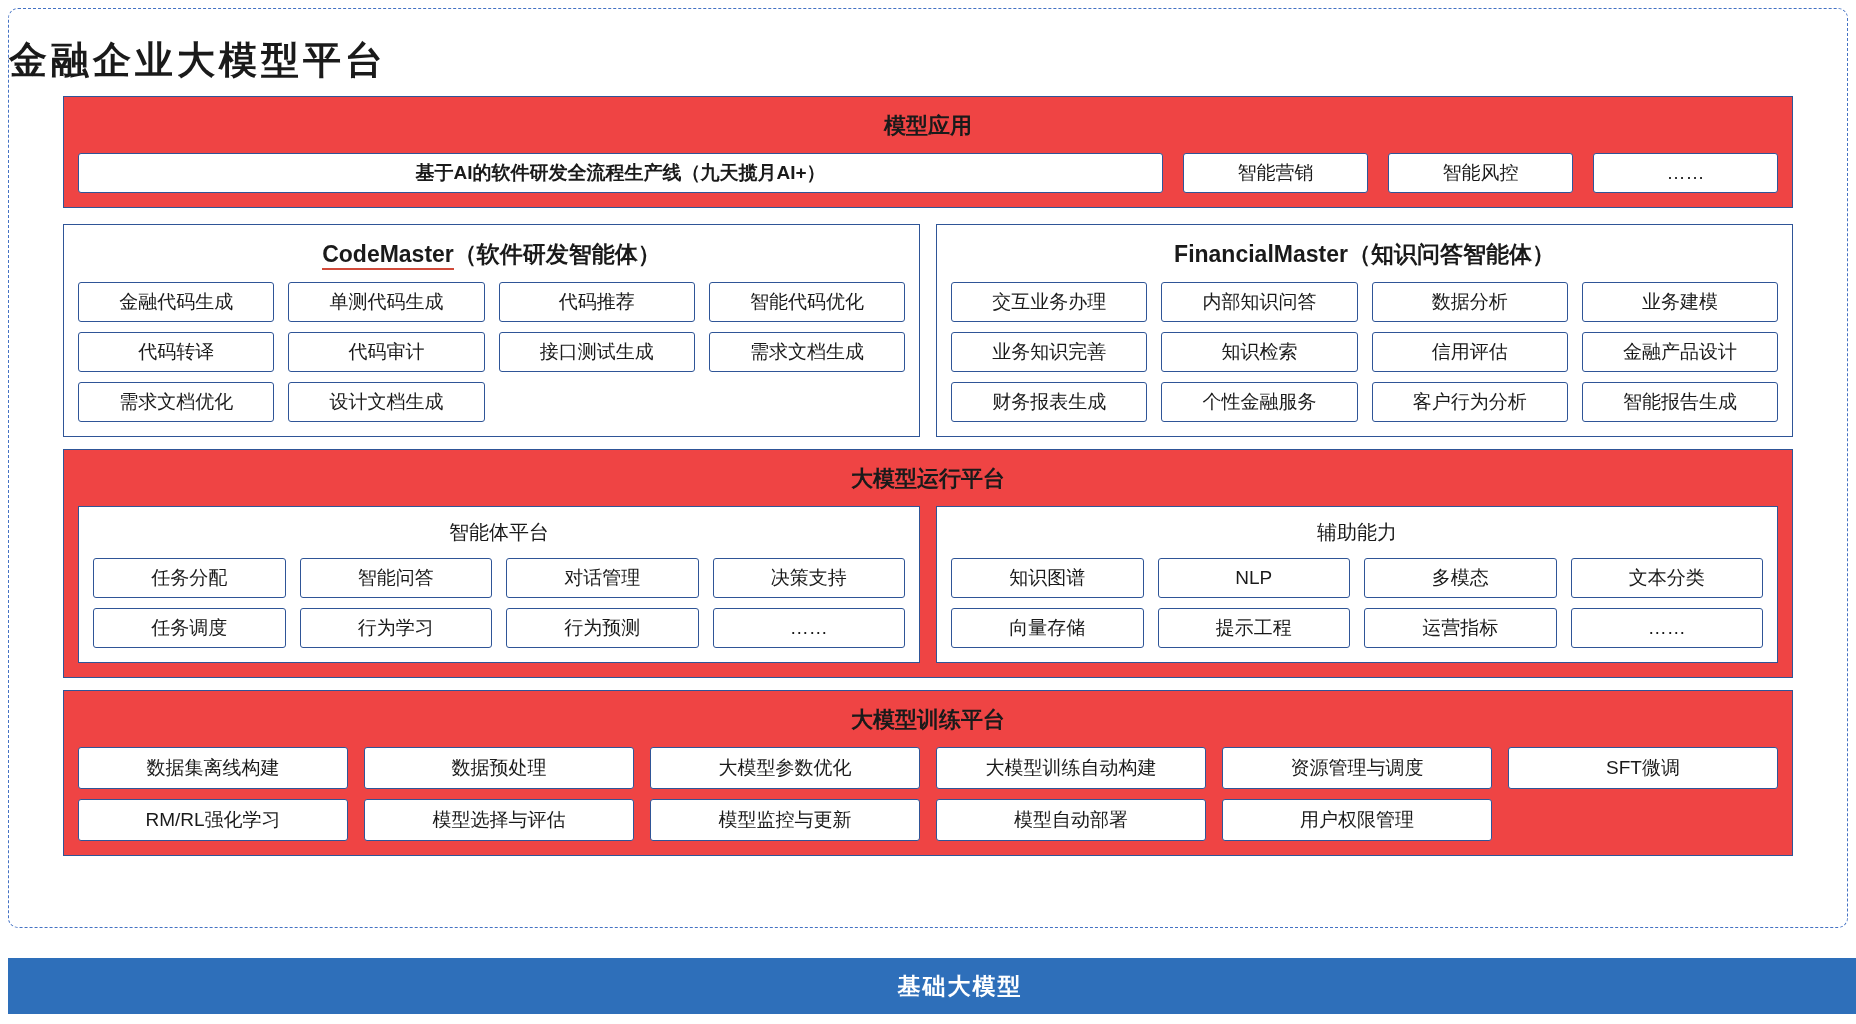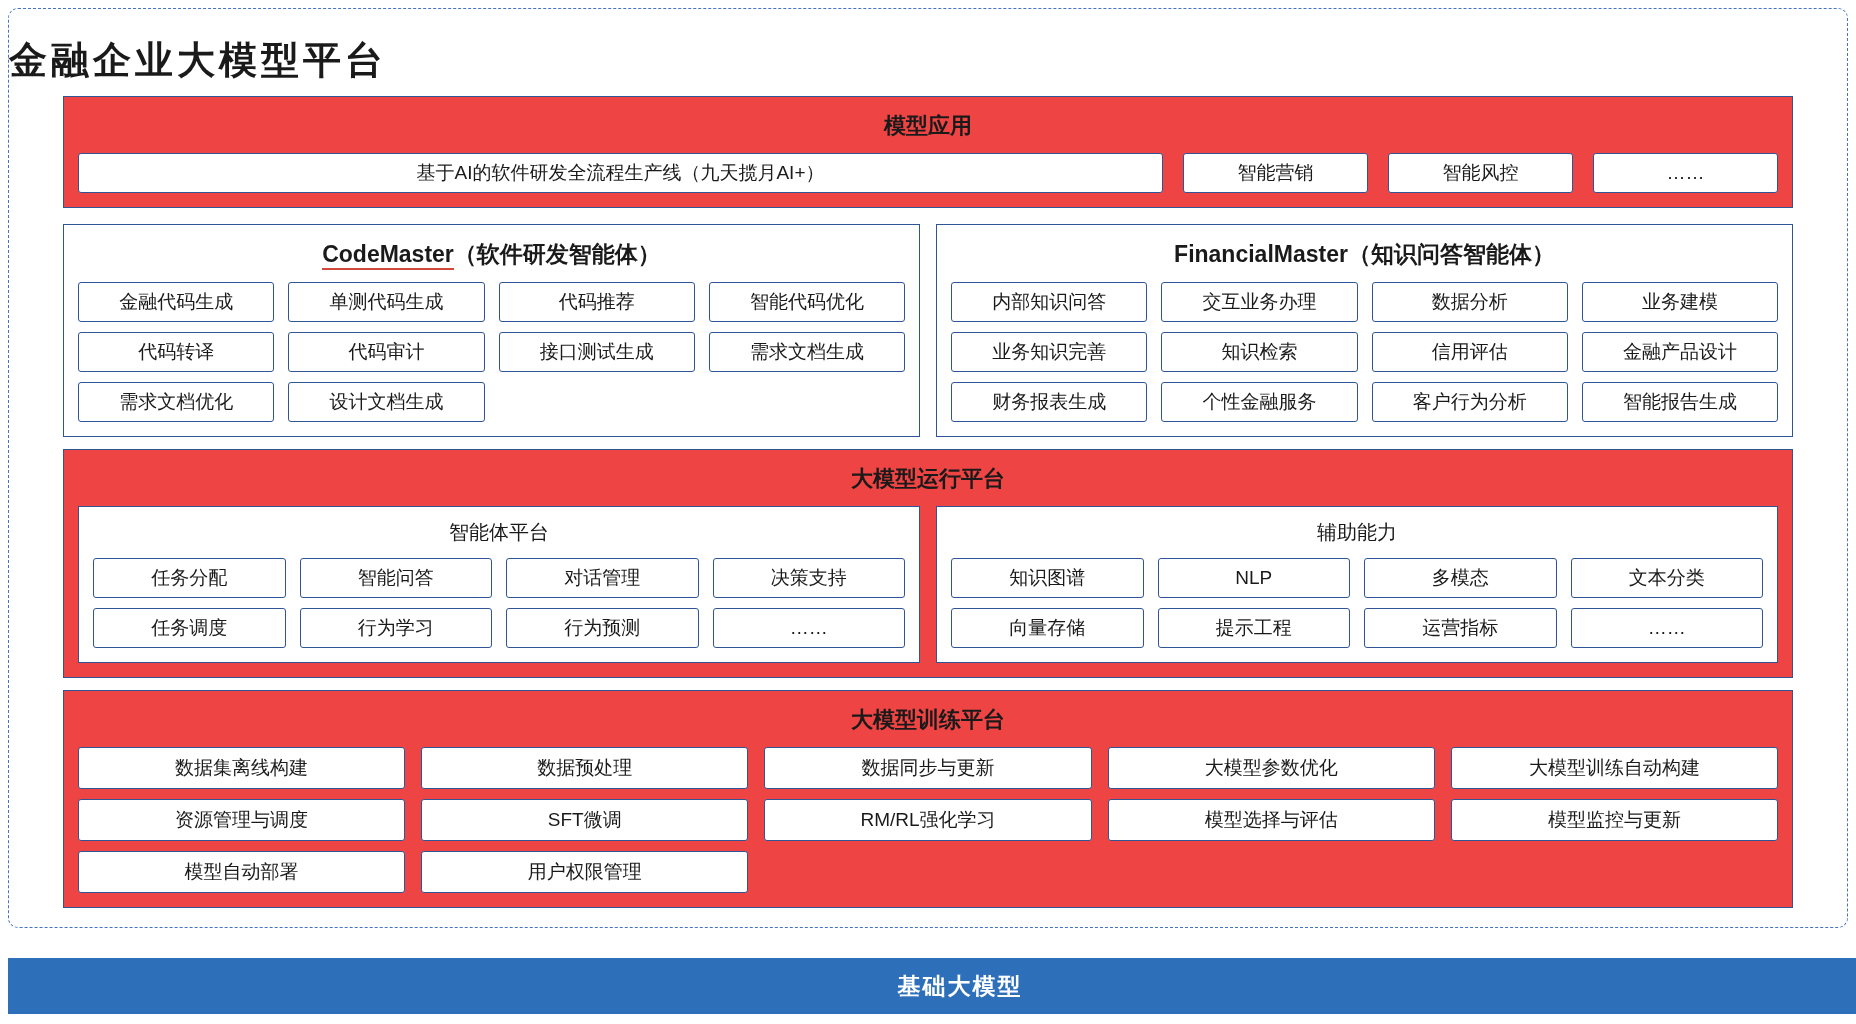--- a/index.html
+++ b/index.html
@@ -62,21 +62,21 @@
     height: 40px;
     line-height: 38px;
     text-align: center;
     font-size: 19px;
     color: #1a1a1a;
     padding: 0 6px;
     white-space: nowrap;
     overflow: hidden;
   }
   .chip.strong {
-    font-weight: normal;
+    font-weight: bold;
   }
   
   .app-row {
     display: flex;
     gap: 20px;
     align-items: stretch;
   }
   .app-row .wide { flex: 0 0 1085px; }
   .app-row .small { flex: 1 1 0; }
 
@@ -117,21 +117,21 @@
   .sub-box {
     box-sizing: border-box;
     flex: 1 1 0;
     border: 1px solid #2f5597;
     background: #ffffff;
     padding: 8px 14px 14px 14px;
   }
   
   .grid6 {
     display: grid;
-    grid-template-columns: repeat(5, 1fr);
+    grid-template-columns: repeat(6, 1fr);
     gap: 10px 16px;
   }
   .chip.tall { height: 42px; line-height: 40px; }
   
   .footer-bar {
     position: absolute;
     left: 8px;
     top: 958px;
     width: 1840px;
     height: 56px;
@@ -183,22 +183,22 @@
           <div class="chip">需求文档优化</div>
           <div class="chip">设计文档生成</div>
         </div>
       </div>
 
       <div class="agent-box">
         <div class="agent-title">
           <span>FinancialMaster</span><span>（知识问答智能体）</span>
         </div>
         <div class="grid4">
+          <div class="chip">交互业务办理</div>
           <div class="chip">内部知识问答</div>
-          <div class="chip">交互业务办理</div>
           <div class="chip">数据分析</div>
           <div class="chip">业务建模</div>
           <div class="chip">业务知识完善</div>
           <div class="chip">知识检索</div>
           <div class="chip">信用评估</div>
           <div class="chip">金融产品设计</div>
           <div class="chip">财务报表生成</div>
           <div class="chip">个性金融服务</div>
           <div class="chip">客户行为分析</div>
           <div class="chip">智能报告生成</div>
@@ -240,21 +240,20 @@
         </div>
 
       </div>
     </div>
 
     <div class="panel">
       <div class="panel-title">大模型训练平台</div>
       <div class="grid6">
         <div class="chip tall">数据集离线构建</div>
         <div class="chip tall">数据预处理</div>
-        <div class="chip tall">数据同步与更新</div>
         <div class="chip tall">大模型参数优化</div>
         <div class="chip tall">大模型训练自动构建</div>
         <div class="chip tall">资源管理与调度</div>
         <div class="chip tall">SFT微调</div>
         <div class="chip tall">RM/RL强化学习</div>
         <div class="chip tall">模型选择与评估</div>
         <div class="chip tall">模型监控与更新</div>
         <div class="chip tall">模型自动部署</div>
         <div class="chip tall">用户权限管理</div>
       </div>

